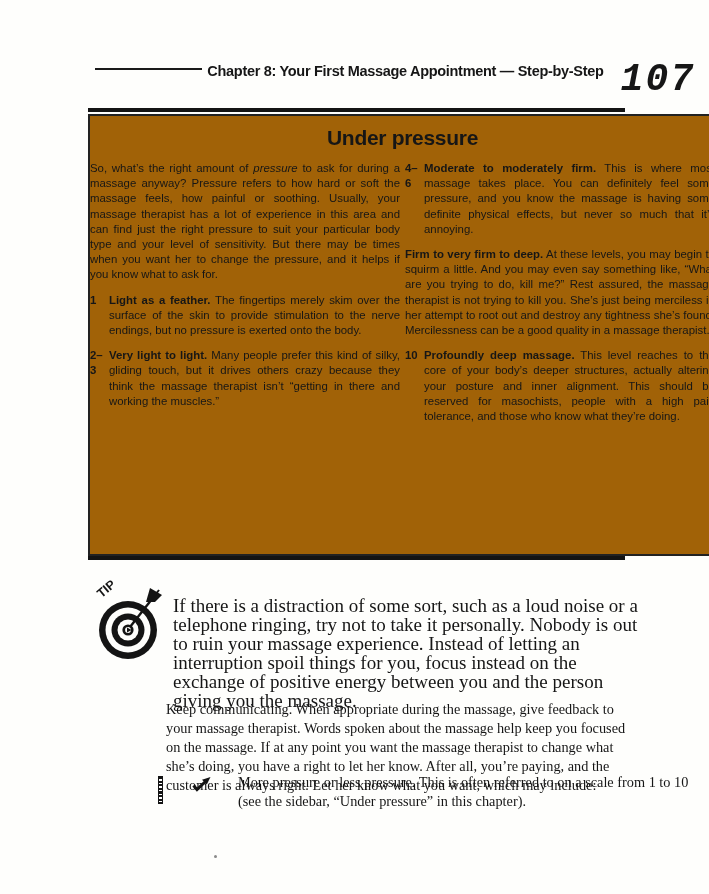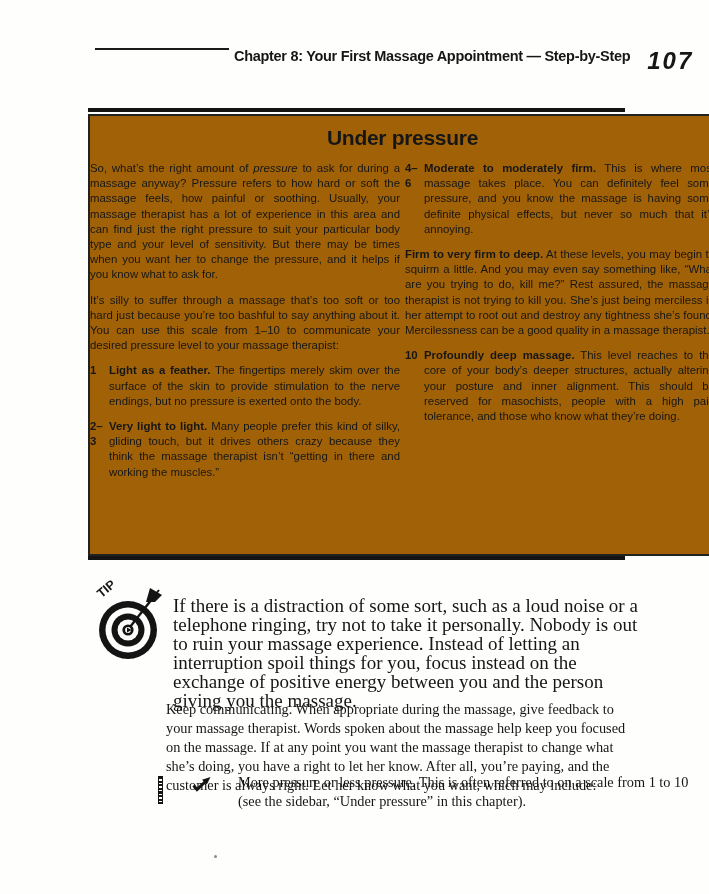--- a/index.html
+++ b/index.html
@@ -3,26 +3,26 @@
 <meta charset="utf-8">
 <style>
   * { margin:0; padding:0; box-sizing:border-box; }
   html,body { background:#ffffff; }
   .page {
     position:relative; width:709px; height:894px; background:#fefefc;
     font-family:"Liberation Sans", sans-serif; color:#161616; overflow:hidden;
   }
 
   
-  .header { position:absolute; top:48px; left:95px; width:600px; display:flex; align-items:flex-start; }
+  .header { position:absolute; top:48px; left:95px; width:600px; display:flex; align-items:center; }
   .blank-rule { width:134px; border-bottom:2px solid #1a1a1a; margin-bottom:3px; }
   .chapter-title { font-size:14.5px; font-weight:bold; letter-spacing:-0.3px; white-space:nowrap; padding-left:5px; padding-bottom:0px; }
   .page-number {
-    font-family:Liberation Sans, sans-serif; font-style:italic; font-weight:bold;
-    font-size:24px; line-height:26px; margin-left:17px; letter-spacing:2px;
+    font-family:Liberation Mono, monospace; font-style:italic; font-weight:bold;
+    font-size:38px; line-height:26px; margin-left:17px; letter-spacing:2px;margin-top:19px;
   }
 
   
   .top-rule    { position:absolute; top:108px; left:88px; width:537px; height:4px; background:#141414; }
   .bottom-rule { position:absolute; top:556px; left:88px; width:537px; height:4px; background:#141414; }
   .sidebar-box {
     position:absolute; top:114px; left:88px; width:640px; height:442px;
     border:2px solid #222; background:#a16207; padding:7px 11px 0 0;
   }
   .sidebar-title { text-align:center; font-size:21px; font-weight:bold; letter-spacing:-0.3px; margin:3px 0 11px 0; }
@@ -70,21 +70,20 @@
     <div class="page-number">107</div>
   </div>
 
   <div class="top-rule"></div>
   <div class="sidebar-box">
     <div class="sidebar-title">Under pressure</div>
     <div class="columns">
 
       <div class="col">
         <p><span>So, what’s the right amount of </span><em>pressure</em><span> to ask for during a massage anyway? Pressure refers to how hard or soft the massage feels, how painful or soothing. Usually, your massage therapist has a lot of experience in this area and can find just the right pressure to suit your particular body type and your level of sensitivity. But there may be times when you want her to change the pressure, and it helps if you know what to ask for.</span></p>
-        <p>It’s silly to suffer through a massage that’s too soft or too hard just because you’re too bashful to say anything about it. You can use this scale from 1–10 to communicate your desired pressure level to your massage therapist:</p>
         <div class="scale-item">
           <div class="scale-num">1</div>
           <div class="scale-body"><span class="lead">Light as a feather.</span><span> The fingertips merely skim over the surface of the skin to provide stimulation to the nerve endings, but no pressure is exerted onto the body.</span></div>
         </div>
         <div class="scale-item">
           <div class="scale-num">2–3</div>
           <div class="scale-body"><span class="lead">Very light to light.</span><span> Many people prefer this kind of silky, gliding touch, but it drives others crazy because they think the massage therapist isn’t “getting in there and working the muscles.”</span></div>
         </div>
       </div>
 

